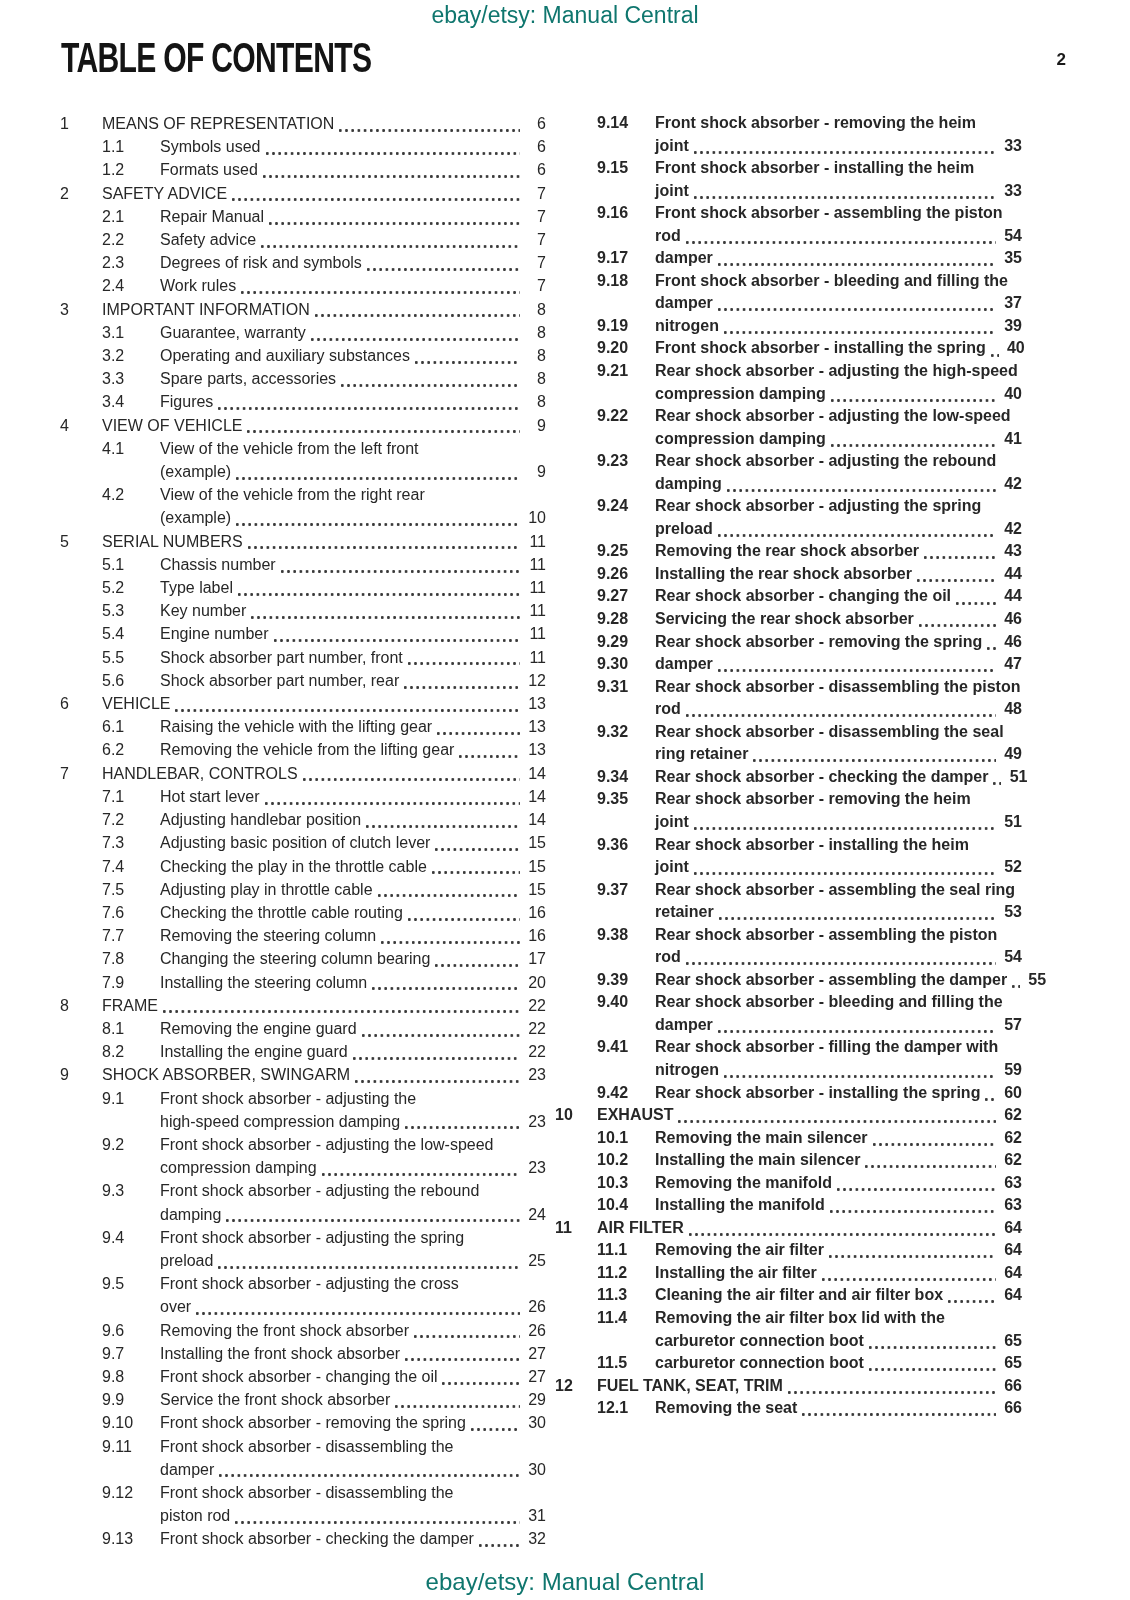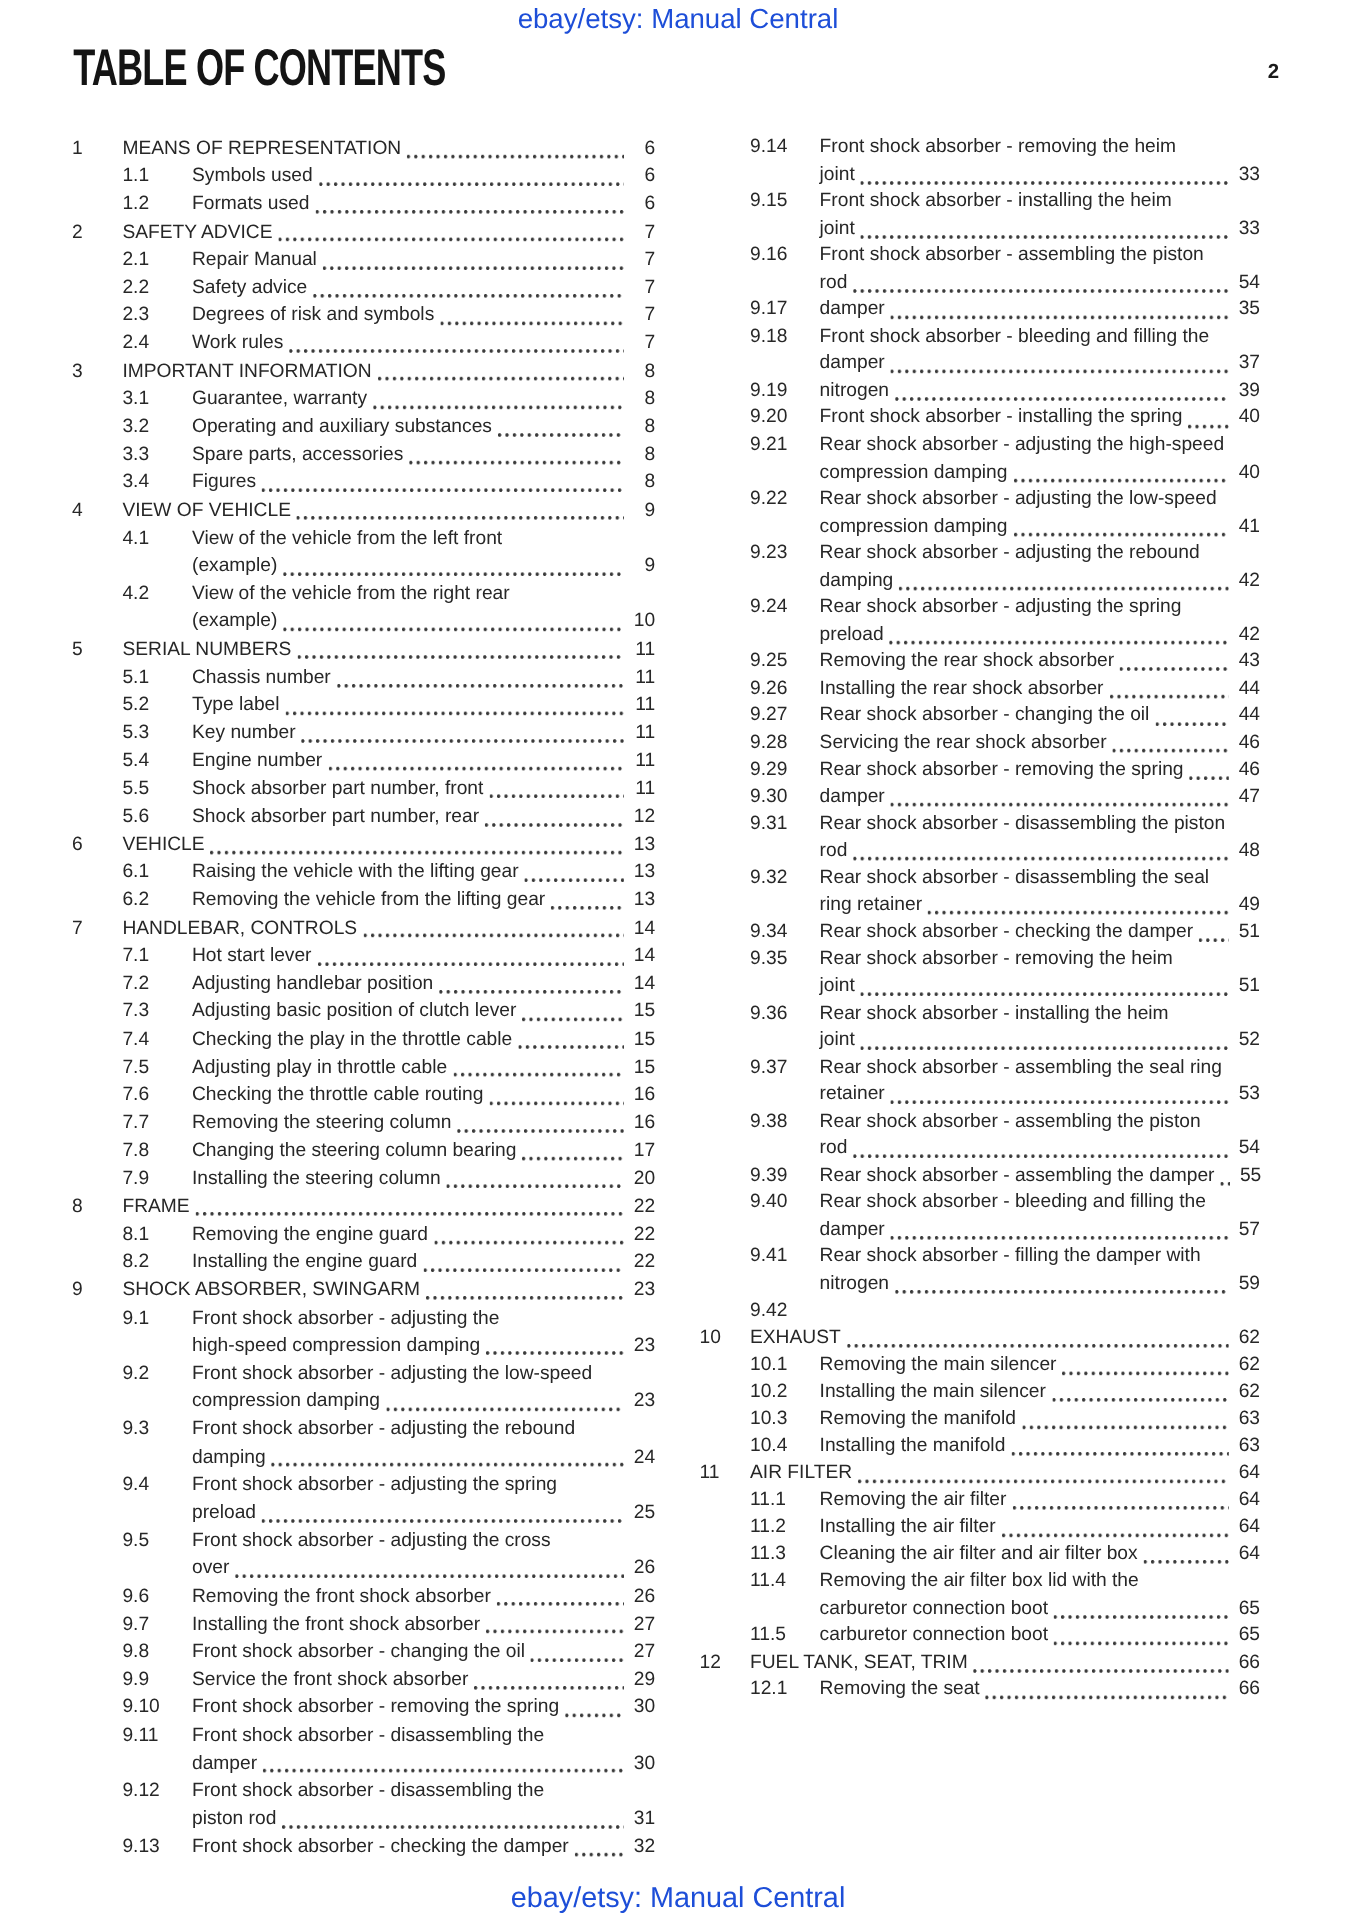--- a/index.html
+++ b/index.html
@@ -8,40 +8,40 @@
     background: #ffffff;
     font-family: "Liberation Sans", sans-serif;
     color: #272727;
     position: relative;
     overflow: hidden;
   }
   .page { position: absolute; inset: 0; background: #fff; }
 
   .watermark {
     position: absolute; left: 0; width: 100%;
-    text-align: center; color: #1d4ed8;
+    text-align: center; color: #0f766e;
     font-family: "Liberation Sans", sans-serif;
   }
   .watermark.header { top: 2px; font-size: 23px; }
   .watermark.footer { top: 1568px; font-size: 24px; }
 
   .doc-title {
     position: absolute; left: 61px; top: 33px; margin: 0;
     font-size: 43px; font-weight: bold; color: #141414;
     letter-spacing: -1px; white-space: nowrap;
     transform: scaleX(0.70); transform-origin: left top;
   }
   .page-num {
     position: absolute; top: 50px; right: 64px;
     font-size: 17px; font-weight: bold; color: #1a1a1a;
   }
 
   .toc-col { position: absolute; top: 112px; font-size: 16px; }
   .toc-col.left  { left: 60px;  width: 486px; line-height: 23.2px; }
-  .toc-col.right { left: 583px; width: 467px; line-height: 22.55px; }
+  .toc-col.right { left: 555px; width: 467px; line-height: 22.55px; font-weight: bold; }
 
   .entry { display: flex; align-items: flex-start; }
   .entry .num { flex: 0 0 58px; white-space: nowrap; }
   .entry.section { padding-left: 42px; }
   .entry.chapter .num { flex: 0 0 42px; }
   .entry .ebody { flex: 1 1 auto; min-width: 0; }
   .entry .cont { white-space: nowrap; }
   .lastline { display: flex; align-items: flex-end; }
   .lastline .t { white-space: nowrap; flex: 0 1 auto; }
   .leader {
@@ -884,20 +884,27 @@
           <div class="cont">Rear shock absorber - filling the damper with</div>
           <div class="lastline">
             <span class="t">nitrogen</span>
             <span class="leader"></span>
             <span class="pg">59</span>
           </div>
         </div>
       </div>
       <div class="entry section">
         <span class="num">9.42</span>
+        <div class="ebody">
+          <div class="lastline">
+            <span class="t">Rear shock absorber - installing the spring</span>
+            <span class="leader"></span>
+            <span class="pg">60</span>
+          </div>
+        </div>
       </div>
       <div class="entry chapter">
         <span class="num">10</span>
         <div class="ebody">
           <div class="lastline">
             <span class="t">EXHAUST</span>
             <span class="leader"></span>
             <span class="pg">62</span>
           </div>
         </div>

